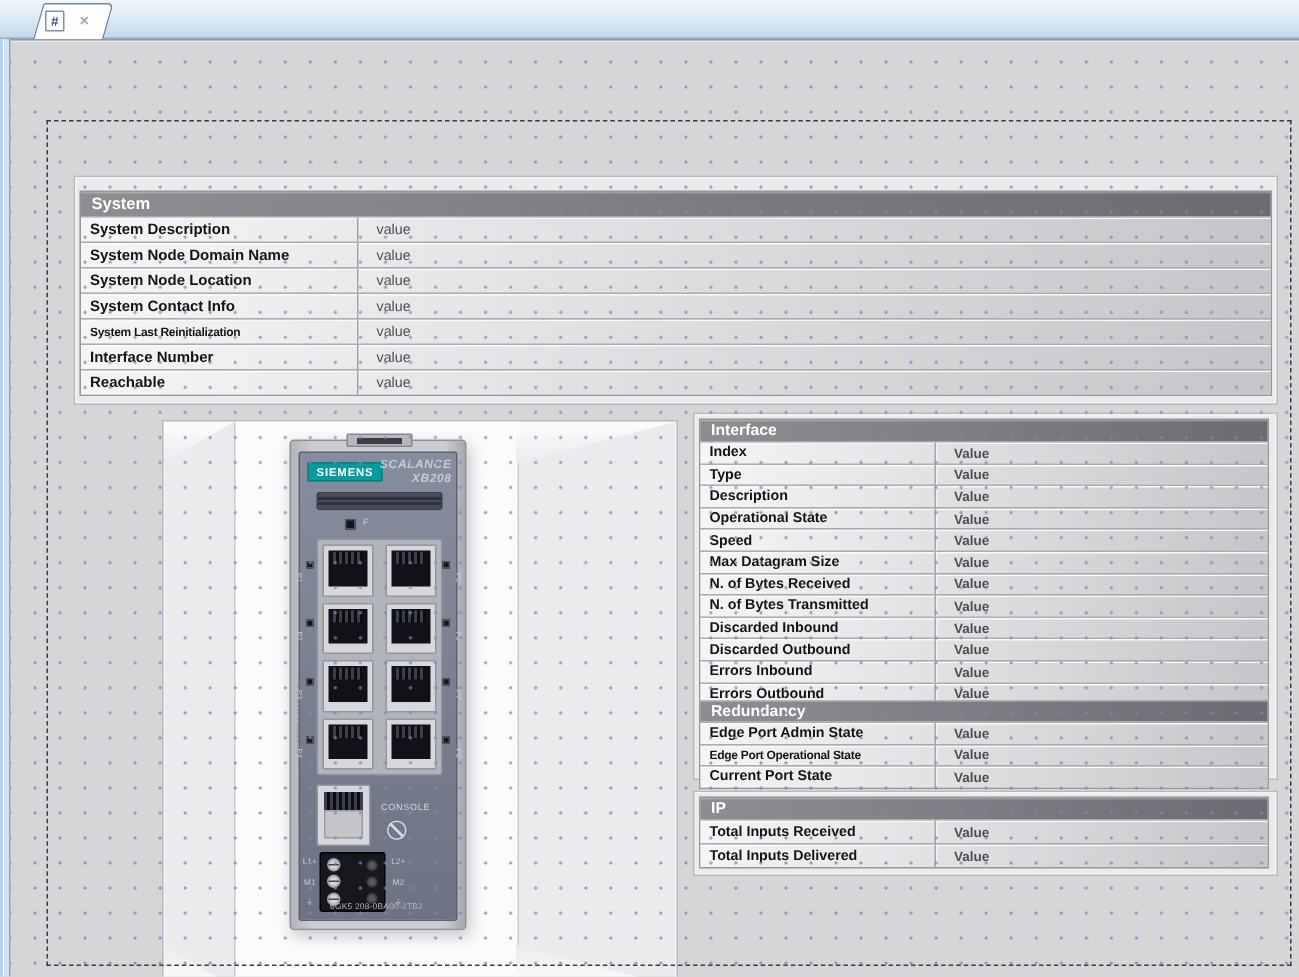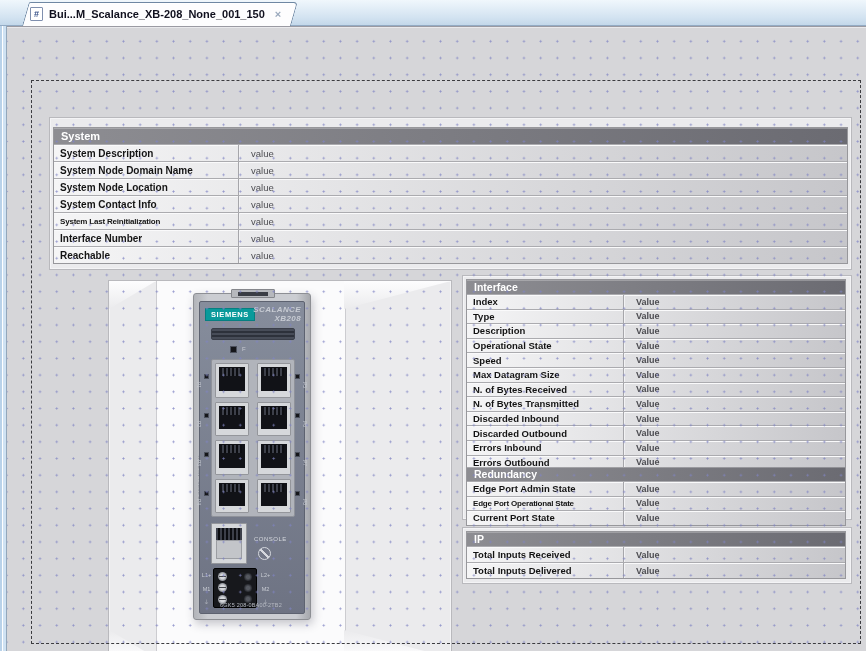--- a/index.html
+++ b/index.html
@@ -151,21 +151,20 @@
 
   .side-text { position:absolute; left:-24px; top:176px; width:60px; font-size:5px; color:#8d9098;
     transform:rotate(-90deg); white-space:nowrap; }
 </style>
 </head>
 <body>
 
 <div class="tabbar">
   <div class="tab">
     <span class="tab-icon">#</span>
-    <span class="tab-title">Bui...M_Scalance_XB-208_None_001_150</span>
     <span class="tab-close">×</span>
   </div>
 </div>
 
 <div class="left-frame"></div>
 <div class="canvas">
 
   <div class="gpanel panel-system">
     <div class="gtable table-system">
       <div class="thead">System</div>

